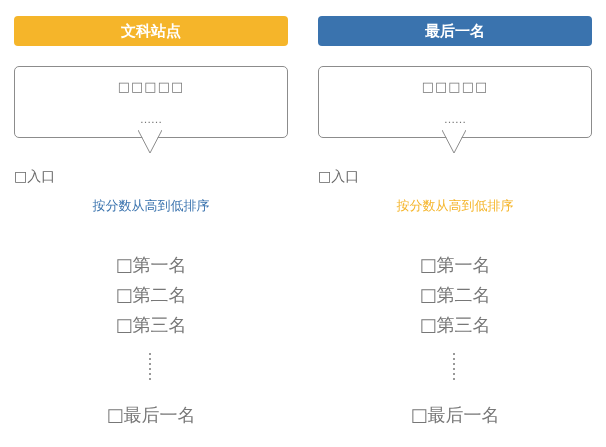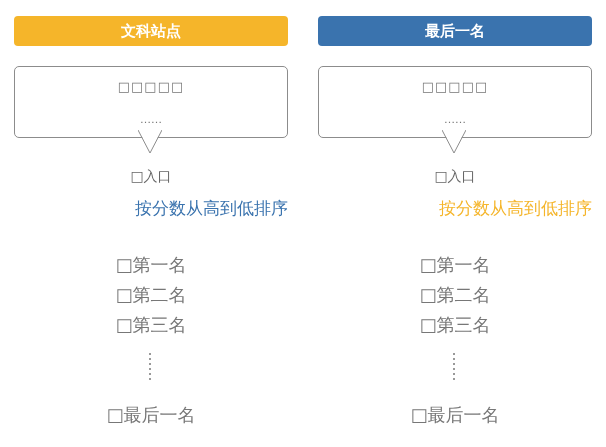--- a/index.html
+++ b/index.html
@@ -11,24 +11,24 @@
     .header { position: absolute; top: 16px; left: 0; width: 274px; height: 30px;
               border-radius: 4px; color: #ffffff; font-weight: bold; font-size: 15px;
               display: flex; align-items: center; justify-content: center; }
     .callout { position: absolute; top: 66px; left: 0; width: 272px; height: 70px;
                border: 1px solid #8c8c8c; border-radius: 5px; background: #fff; }
     .callout-text { position: absolute; top: 12px; left: 0; width: 100%; text-align: center;
                     font-size: 13px; color: #777; letter-spacing: 1px; }
     .callout-dots { position: absolute; top: 46px; left: 0; width: 100%; text-align: center;
                     font-size: 11px; color: #777; letter-spacing: 0px; }
     .tail { position: absolute; top: 129px; left: 124px; width: 24px; height: 26px; }
-    .entry { position: absolute; top: 168px; left: 0; width: 100%; text-align: center;
+    .entry { position: absolute; top: 168px; left: 0; width: 100%; 
              font-size: 14px; color: #666; }
-    .sort { position: absolute; top: 197px; left: 0; width: 100%; text-align: right;
-            font-size: 17px; }
+    .sort { position: absolute; top: 197px; left: 0; width: 100%; text-align: center;
+            font-size: 13px; }
     .rank { position: absolute; left: 0; width: 100%; text-align: center; font-size: 18px; color: #777; }
     .vdots { position: absolute; top: 353px; left: 135px; width: 3px; height: 30px; }
     .vdots span { display: block; width: 2px; height: 2px; background: #999; margin: 0 0 3px 0; }
   </style>
 </head>
 <body>
 
 <div class="col left">
   <div class="header" style="background:#F5B52A;">
     <span>文科站点</span>

